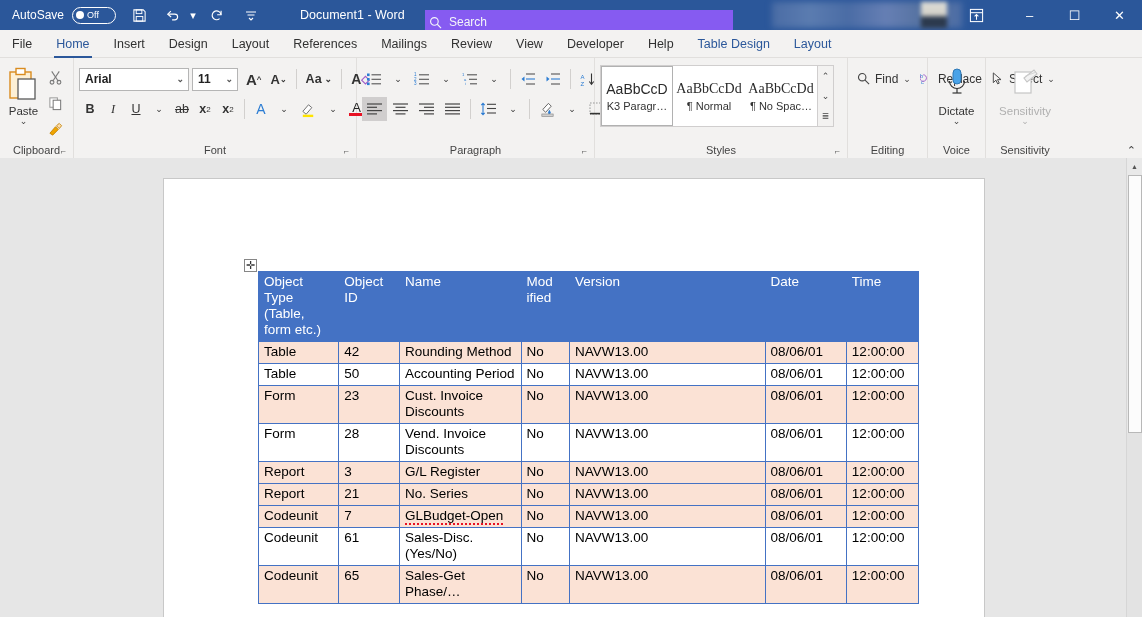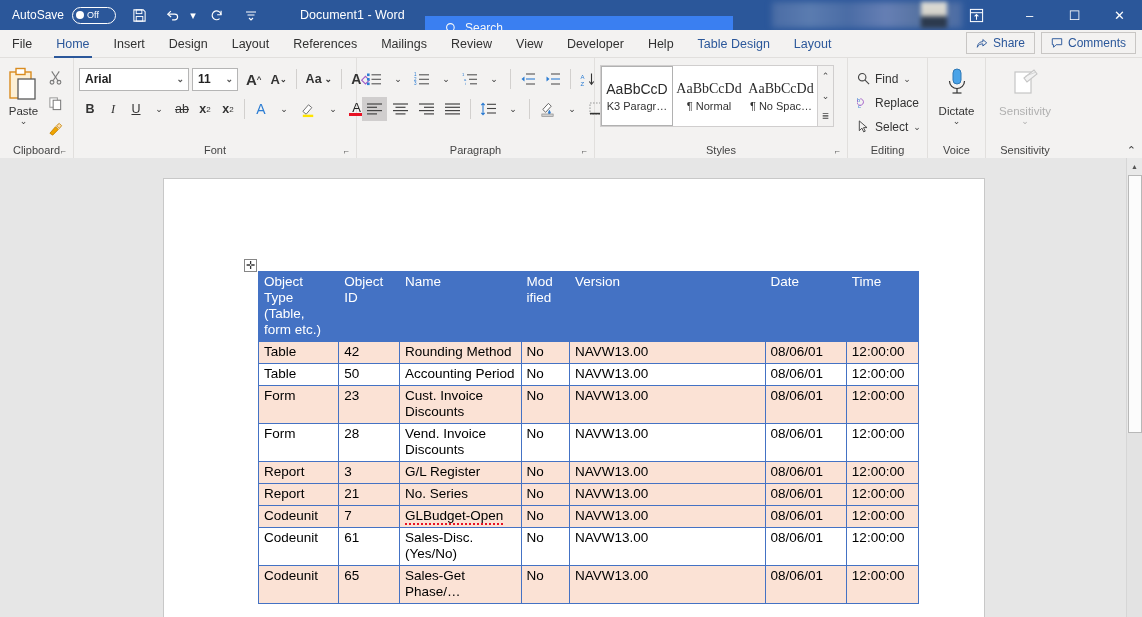--- a/index.html
+++ b/index.html
@@ -34,25 +34,25 @@
   .tb-icon {
     width: 26px; height: 26px; display:flex; align-items:center; justify-content:center;
     color:#fff; font-size: 15px; line-height:1;
   }
   .tb-icon.small { font-size: 11px; width: 14px; }
   .doc-title {
     position:absolute; left: 300px; top: 0; height: 30px;
     display:flex; align-items:center; font-size: 12.5px; color:#fff;
   }
   .searchbox {
-    position: absolute; left: 425px; top: 16px;
+    position: absolute; left: 425px; top: 10px;
     width: 308px; height: 24px;
-    background: #3b82f6; opacity: 0.95;
+    background: #8b5cf6; opacity: 0.95;
     display:flex; align-items:center; gap: 7px;
-    padding-left: 20px;
+    padding-left: 4px;
     color: #ffffff; font-size: 12px;
   }
   .blur-user {
     position:absolute; left: 772px; top: 2px; width: 190px; height: 26px;
     background: linear-gradient(90deg,#4a6ca5,#5b7cb0,#4a6ca5,#667fb4,#54719f,#4e6ea6);
     filter: blur(3px);
   }
   .blur-avatar {
     position:absolute; left: 921px; top: 2px; width: 26px; height: 26px;
     background: linear-gradient(180deg,#dcdcd6 0%,#d2d0c8 55%,#2c3a4e 56%,#2c3a4e 100%);
@@ -144,21 +144,21 @@
   .sample { font-family: "Liberation Serif", serif; font-size: 14px; color:#2b2b2b;
             white-space: nowrap; overflow: hidden; width: 66px; text-align:center;}
   .sample.k3 { font-family: "Liberation Sans", sans-serif; }
   .sname { font-size: 11px; color:#333; white-space: nowrap; overflow:hidden; width: 68px; text-align:center;}
   .galscroll {
     width: 16px; display:flex; flex-direction:column; border-left:1px solid #d0cece;
     background: #f3f2f1;
   }
   .galscroll div { flex:1; display:flex; align-items:center; justify-content:center; font-size:9px; color:#444; }
 
-  .editcol { display:flex; flex-direction:column; padding-top: 6px; gap: 1px; }
+  .editcol { display:flex; flex-direction:row; padding-top: 6px; gap: 1px; }
   .editrow { display:flex; align-items:center; gap: 5px; font-size: 12px; color:#333; height: 23px; padding: 0 4px;}
 
   .collapse-ribbon { position:absolute; right: 6px; bottom: 1px; font-size: 11px; color:#444; }
 
   
   .docarea {
     position: relative; height: 459px; background: #e6e6e6; overflow: hidden;
   }
   .page {
     position:absolute; left: 163px; top: 20px; width: 822px; height: 580px;
@@ -286,38 +286,20 @@
   <div class="tab">Layout</div>
   <div class="tab">References</div>
   <div class="tab">Mailings</div>
   <div class="tab">Review</div>
   <div class="tab">View</div>
   <div class="tab">Developer</div>
   <div class="tab">Help</div>
   <div class="tab contextual">Table Design</div>
   <div class="tab contextual">Layout</div>
 
-  <div class="tabbar-right">
-    <div class="tb-pill">
-      <span>
-        <svg width="12" height="12" viewBox="0 0 14 14">
-            <path d="M1.5 12 C2 7 5 5.5 8 5.5 V3 L12.5 6.8 L8 10.5 V8 C5 8 2.8 9 1.5 12 Z" fill="none" stroke="#2b579a" stroke-width="1.1"></path>
-          </svg>
-      </span>
-      <span>Share</span>
-    </div>
-    <div class="tb-pill">
-      <span>
-        <svg width="12" height="12" viewBox="0 0 14 14">
-            <path d="M1.5 2 H12.5 V9 H6 L3 12 V9 H1.5 Z" fill="none" stroke="#2b579a" stroke-width="1.1"></path>
-          </svg>
-      </span>
-      <span>Comments</span>
-    </div>
-  </div>
 </div>
 
 <div class="ribbon">
 
   <div class="rgroup" style="width:74px;">
     <div class="rgroup-body">
       <div class="bigbtn">
         <span class="glyph">
           <svg width="34" height="36" viewBox="0 0 34 36">
             <rect x="3" y="6" width="21" height="26" fill="#fdf0d5" stroke="#d98c1f" stroke-width="1.4"></rect>

